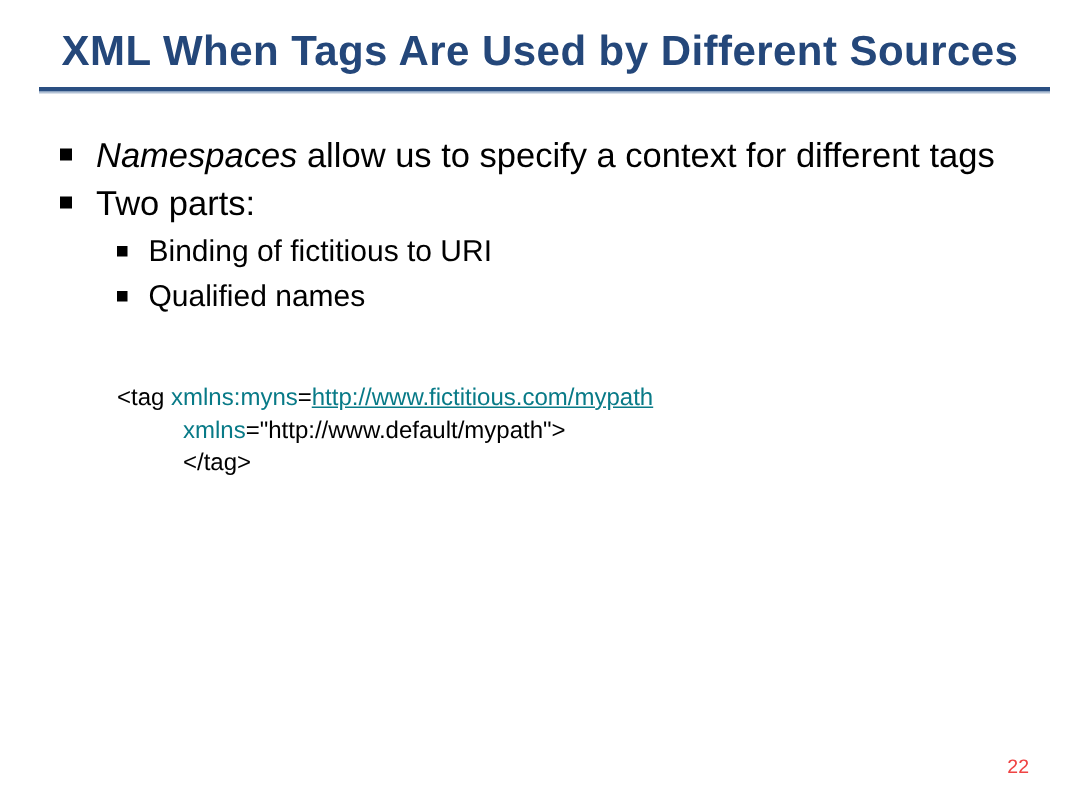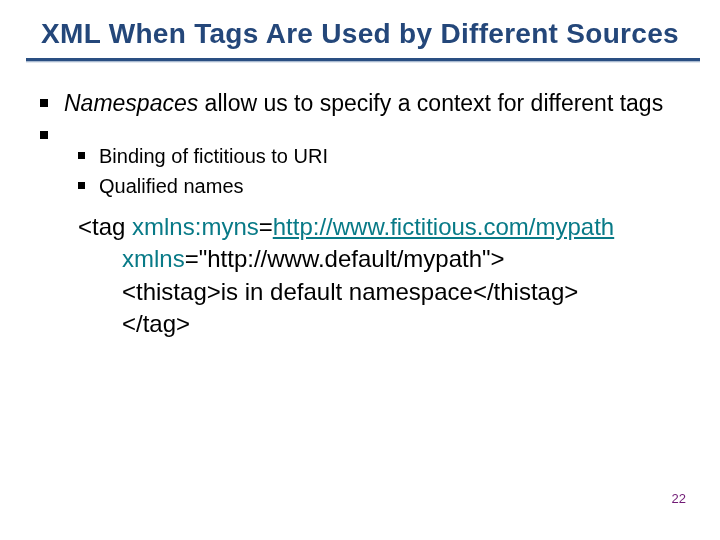--- a/index.html
+++ b/index.html
@@ -63,66 +63,68 @@
     .bullet-l2 {
       margin-left: 48px;
       margin-top: 4px;
     }
     .l2-text {
       font-size: 20px;
       font-family: 'Gill Sans', 'Trebuchet MS', Arial, sans-serif;
       line-height: 1.3;
     }
     .code-block {
-      margin-top: 12px;
+      margin-top: 44px;
       margin-left: 48px;
-      font-size: 24px;
+      font-size: 16px;
       font-family: 'Gill Sans', 'Trebuchet MS', Arial, sans-serif;
       line-height: 1.35;
     }
     .code-line { white-space: pre; }
     .teal { color: #087a87; }
     .teal-u { color: #087a87; text-decoration: underline; }
     .indent { padding-left: 44px; display: inline-block; }
     .page-num {
       position: absolute;
-      bottom: 34px;
+      bottom: 22px;
       right: 34px;
       font-size: 13px;
-      color: #701a75;
+      color: #ef4444;
       font-family: Arial, sans-serif;
     }
   </style>
 </head>
 <body>
 
 <div class="title">XML When Tags Are Used by Different Sources</div>
 <div class="divider"></div>
 
 <div class="bullet-row bullet-l1">
   <div class="bullet-sq"></div>
   <div class="l1-text">
     <span class="italic">Namespaces</span><span>  allow us to specify a context for different tags</span>
   </div>
 </div>
 
 <div class="bullet-row bullet-l1">
   <div class="bullet-sq"></div>
+  <div class="l1-text">
+    <span class="italic"></span><span>Two parts:</span>
+  </div>
 </div>
 
 <div class="bullet-row bullet-l2">
   <div class="bullet-sq-sm"></div>
   <div class="l2-text">Binding of fictitious to URI</div>
 </div>
 
 <div class="bullet-row bullet-l2">
   <div class="bullet-sq-sm"></div>
   <div class="l2-text">Qualified names</div>
 </div>
 
 <div class="code-block">
   <div class="code-line"><span>&lt;tag </span><span class="teal">xmlns:myns</span><span>=</span><span class="teal-u">http://www.fictitious.com/mypath</span></div>
   <div class="code-line"><span class="indent"><span class="teal">xmlns</span><span>="http://www.default/mypath"&gt;</span></span></div>
-  <div class="code-line"><span class="indent">&lt;thistag&gt;is in default namespace&lt;/thistag&gt;</span></div>
   <div class="code-line"><span class="indent">&lt;/tag&gt;</span></div>
 </div>
 
 <div class="page-num">22</div>
 
 </body></html>

